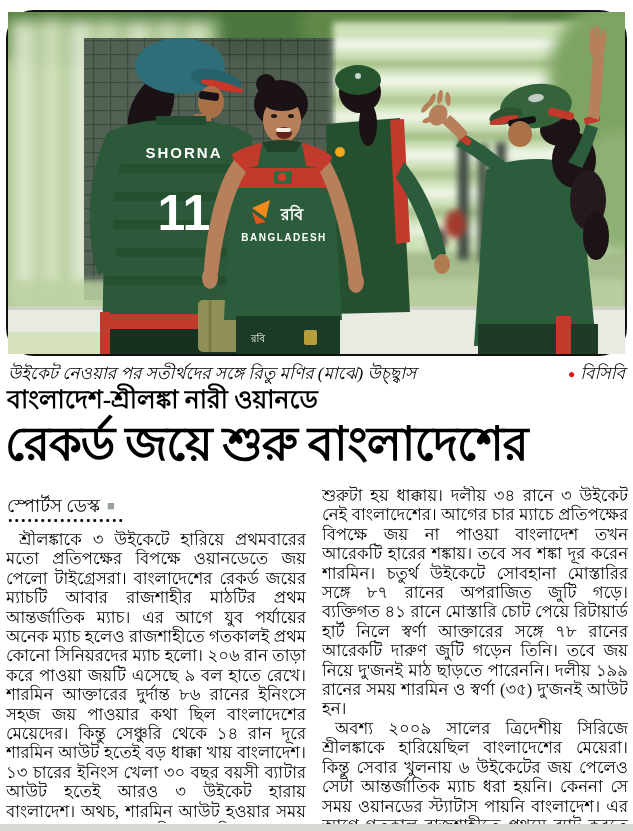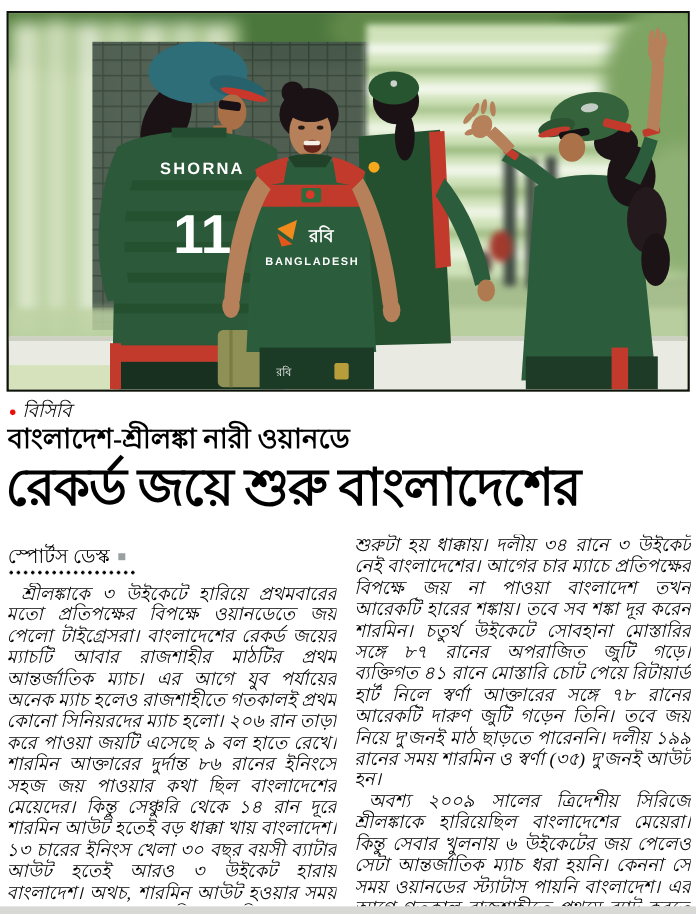--- a/index.html
+++ b/index.html
@@ -33,32 +33,32 @@
   }
   
   .byline-row{position:absolute;left:7px;top:492px;font-size:18px;font-weight:400;}
   .byline-marker{color:#98a0a0;font-size:13px;margin-left:7px;vertical-align:2px;}
   .dotted-rule{
     position:absolute;left:7px;top:518px;width:118px;height:5px;
     background-image:radial-gradient(circle,#000 1.3px,transparent 1.5px);
     background-size:6.5px 5px;background-repeat:repeat-x;
   }
   
-  .col{position:absolute;overflow:hidden;font-style:italic;}
+  .col{position:absolute;overflow:hidden;}
   .col-left{left:6px;top:530px;width:300px;height:293px;}
   .col-right{left:322px;top:486px;width:306px;height:338px;}
   .col p{margin:0;font-size:16.5px;line-height:19.4px;text-align:justify;}
   .col p.indent{text-indent:13px;}
   
   .bottom-bar{position:absolute;left:0;top:824px;width:633px;height:7px;background:#d8d8d4;}
 </style>
 </head>
 <body>
 
-<figure class="photo-frame" style="margin:0;">
+<figure class="photo-frame" style="margin:0;border-radius:28px;">
   <svg viewBox="0 0 617 342" preserveAspectRatio="none">
     <defs>
       <filter id="bS" x="-30%" y="-30%" width="160%" height="160%">
           <feGaussianBlur stdDeviation="3"></feGaussianBlur>
         </filter>
       <filter id="bM" x="-40%" y="-40%" width="180%" height="180%">
           <feGaussianBlur stdDeviation="7"></feGaussianBlur>
         </filter>
       <pattern id="fence" width="17" height="14" patternUnits="userSpaceOnUse">
         <rect width="17" height="14" fill="#45544a"></rect>
@@ -216,20 +216,21 @@
       <ellipse cx="528" cy="86" rx="8" ry="4" transform="rotate(-8 528 86)" fill="#e6e6e6" opacity="0.8"></ellipse>
       <rect x="500" y="106" width="28" height="7" rx="3" transform="rotate(-10 514 109)" fill="#141014"></rect>
       <ellipse cx="512" cy="122" rx="12" ry="13" fill="#ab7148"></ellipse>
       <rect x="470" y="312" width="120" height="30" fill="#1d3b26"></rect>
       <rect x="548" y="304" width="15" height="38" fill="#c23a2b"></rect>
     </g>
   </svg>
 </figure>
 
 <div class="caption-row">
+  <span>উইকেট নেওয়ার পর সতীর্থদের সঙ্গে রিতু মণির (মাঝে) উচ্ছ্বাস</span>
   <span class="credit">
     <span class="credit-bullet">●</span><span>বিসিবি</span>
   </span>
 </div>
 
 <h2 class="kicker">বাংলাদেশ-শ্রীলঙ্কা নারী ওয়ানডে</h2>
 <h1 class="headline">রেকর্ড জয়ে শুরু বাংলাদেশের</h1>
 
 <div class="byline-row">
   <span>স্পোর্টস ডেস্ক</span><span class="byline-marker">■</span>

